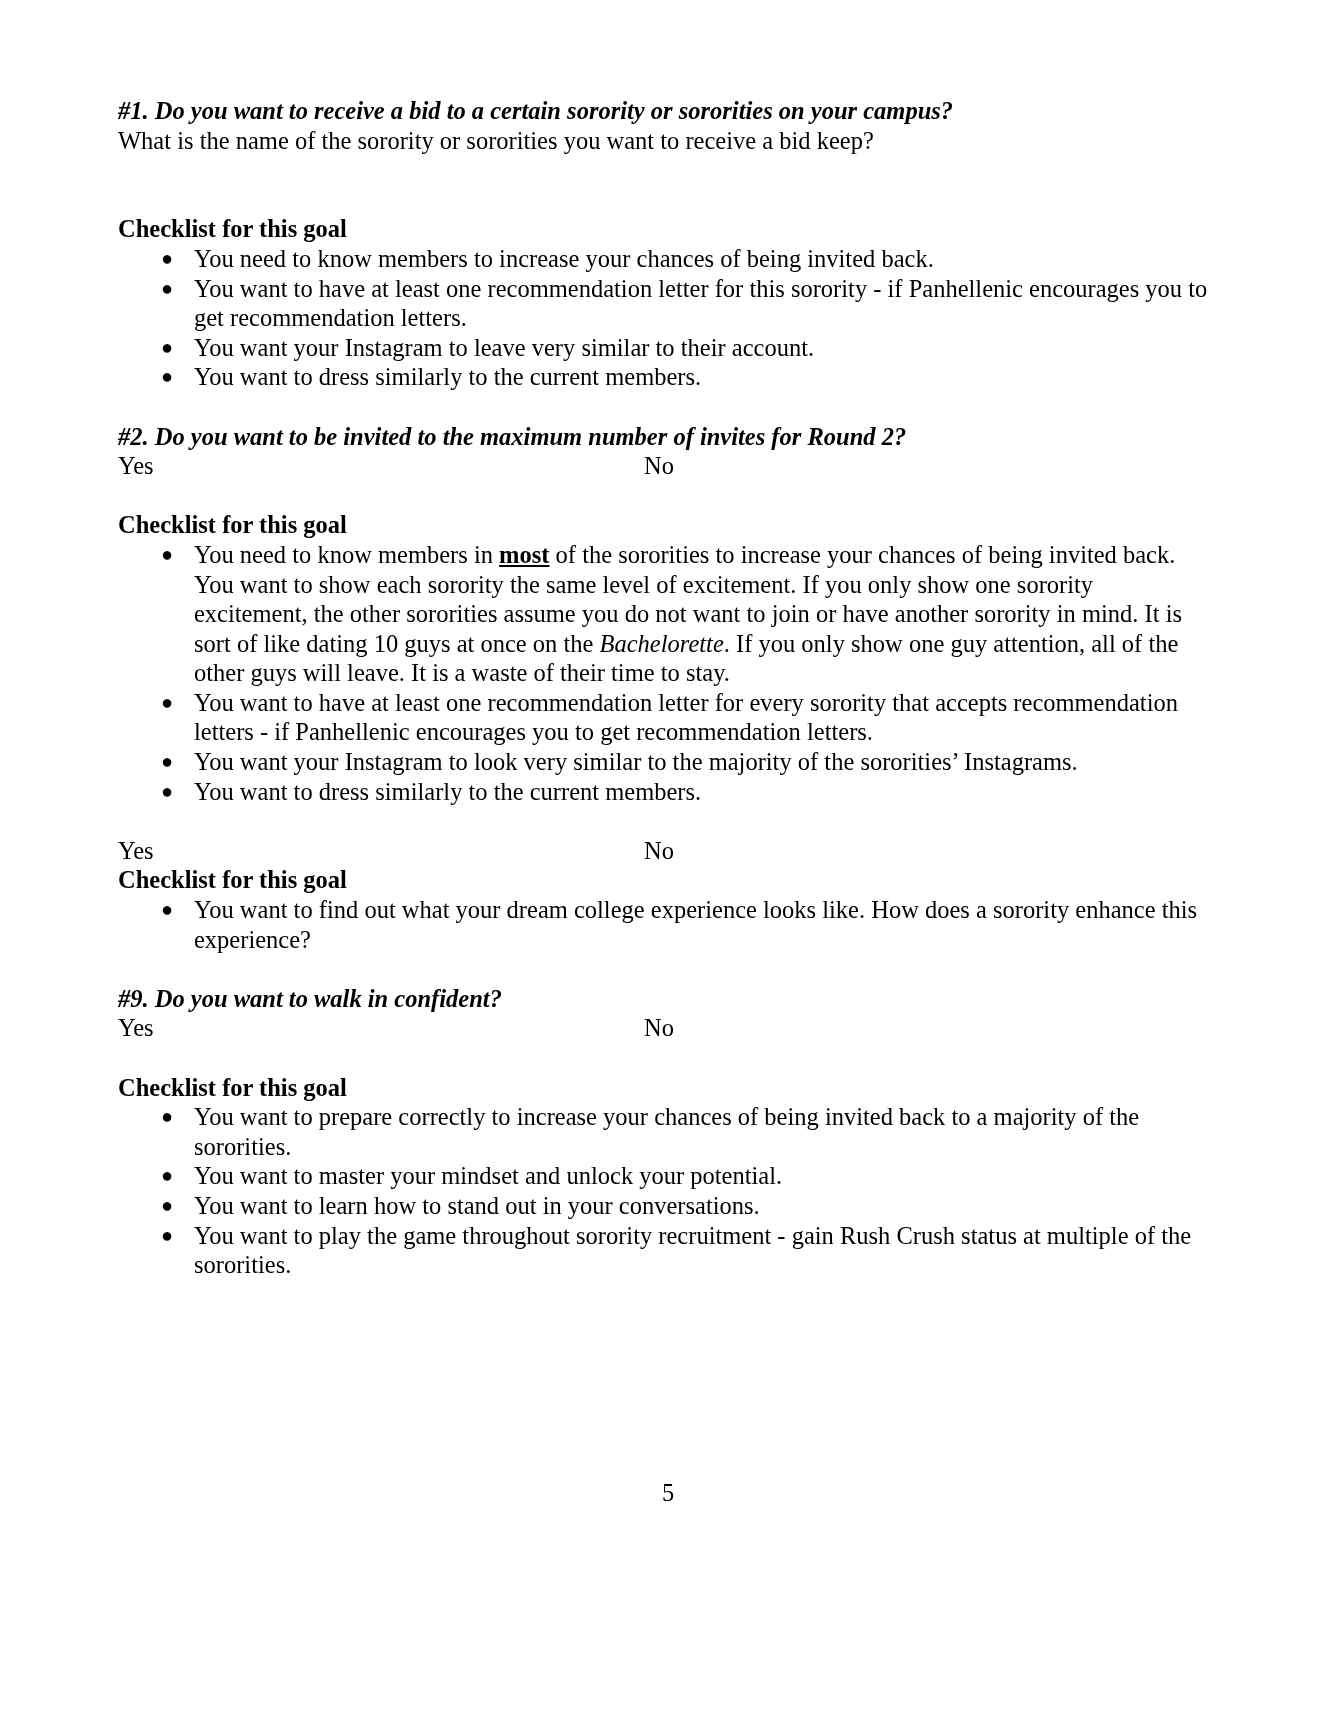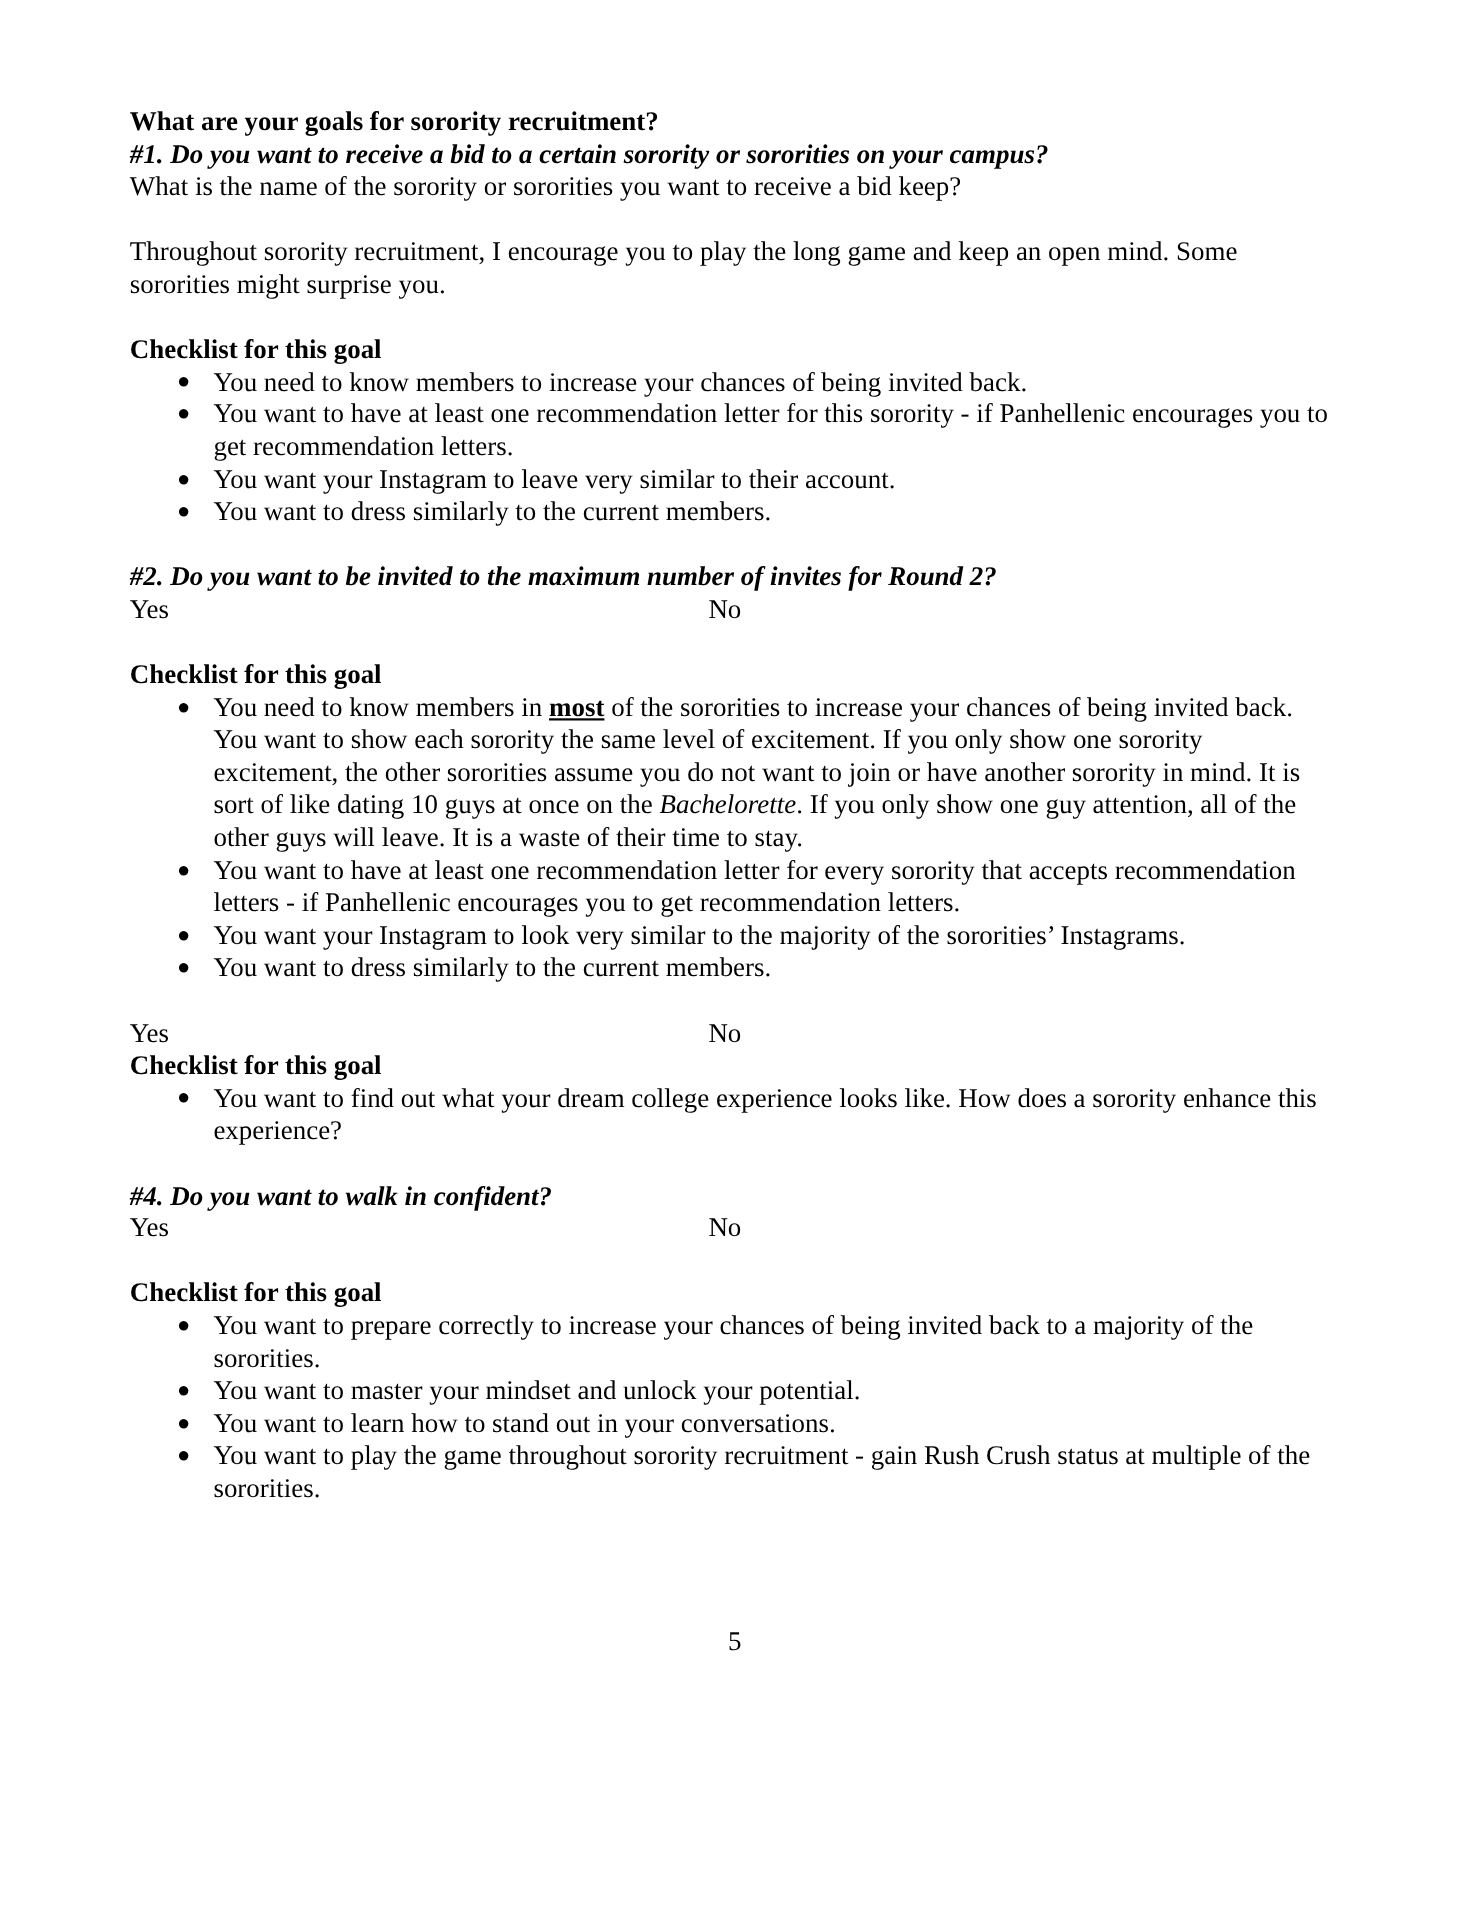--- a/index.html
+++ b/index.html
@@ -96,29 +96,27 @@
     font-size: 24.5px;
     line-height: 29.6px;
   }
 </style>
 </head>
 <body>
 
 <div class="page">
   <div class="doc-body">
 
-    <p class="para h-bold">What are your goals for sorority recruitment?</p>
 
     <p class="para h-bolditalic">#1. Do you want to receive a bid to a certain sorority or sororities on your campus?</p>
 
     <p class="para">What is the name of the sorority or sororities you want to receive a bid keep?</p>
 
     <div class="blank"></div>
 
-    <p class="para">Throughout sorority recruitment, I encourage you to play the long game and keep an open mind. Some sororities might surprise you.</p>
 
     <div class="blank"></div>
 
     <p class="para h-bold">Checklist for this goal</p>
 
     <ul class="checklist">
       <li>
         <span class="bullet">●</span>
         <span class="li-text">You need to know members to increase your chances of being invited back.</span>
       </li>
@@ -178,21 +176,21 @@
 
     <ul class="checklist">
       <li>
         <span class="bullet">●</span>
         <span class="li-text">You want to find out what your dream college experience looks like. How does a sorority enhance this experience?</span>
       </li>
     </ul>
 
     <div class="blank"></div>
 
-    <p class="para h-bolditalic">#4. Do you want to walk in confident?</p>
+    <p class="para h-bolditalic">#9. Do you want to walk in confident?</p>
 
     <p class="para yesno">
       <span class="yes">Yes</span><span class="no">No</span>
     </p>
 
     <div class="blank"></div>
 
     <p class="para h-bold">Checklist for this goal</p>
 
     <ul class="checklist">

